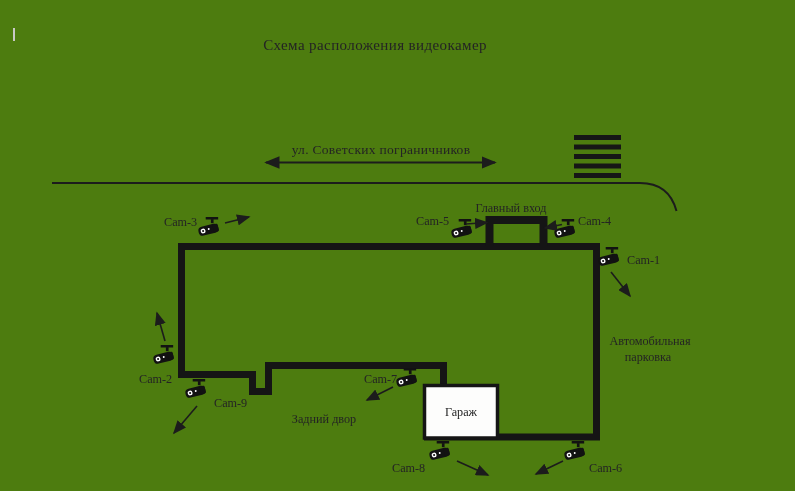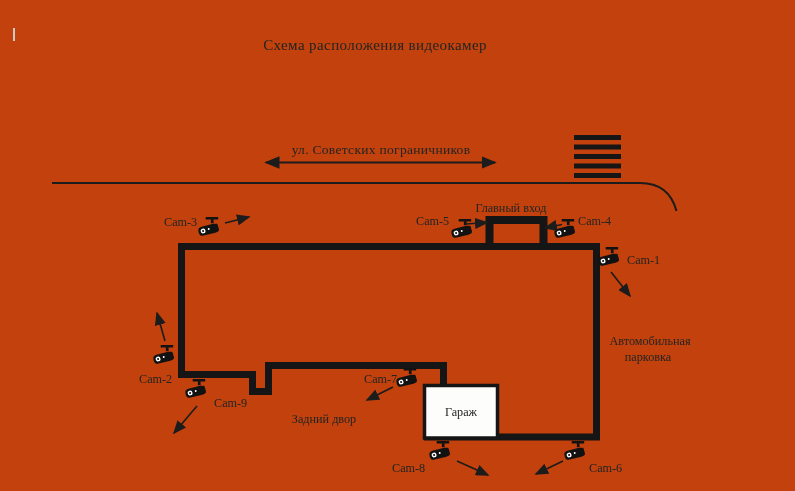--- a/index.html
+++ b/index.html
@@ -1,19 +1,19 @@
 <!DOCTYPE html>
 <html><head>
 <meta charset="utf-8">
 <style>
   html,body{margin:0;padding:0;background:#ffffff;}
   .canvas{
     position:relative;
     width:795px;height:491px;
-    background:#c2410c;
+    background:#4d7c0f;
     font-family:"Liberation Serif", serif;
     overflow:hidden;
   }
   svg{display:block;font-family:"Liberation Serif", serif;}
   .t{fill:#242424;}
   .title{font-size:15px;letter-spacing:.4px;}
   .street{font-size:13.5px;letter-spacing:.3px;}
   .lbl{font-size:12.2px;}
   .cam{font-size:12.2px;}
   .wall{stroke:#151515;fill:none;}

